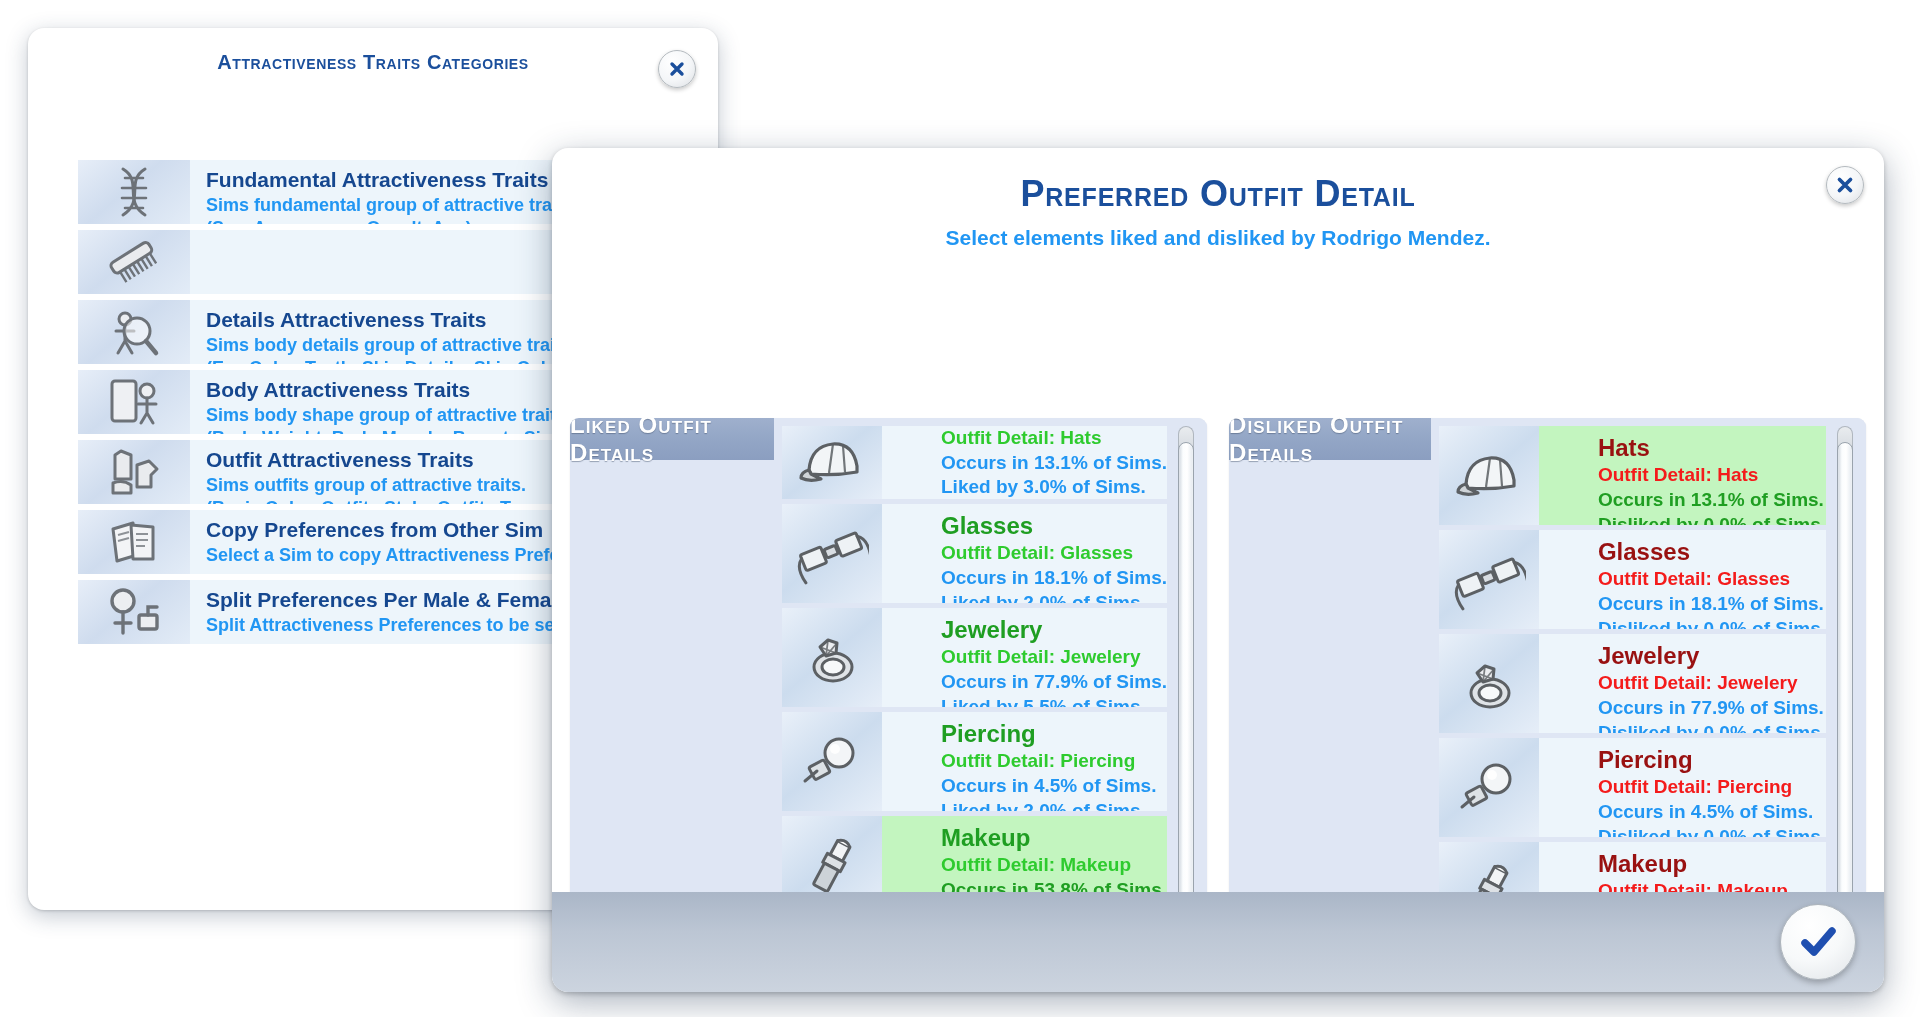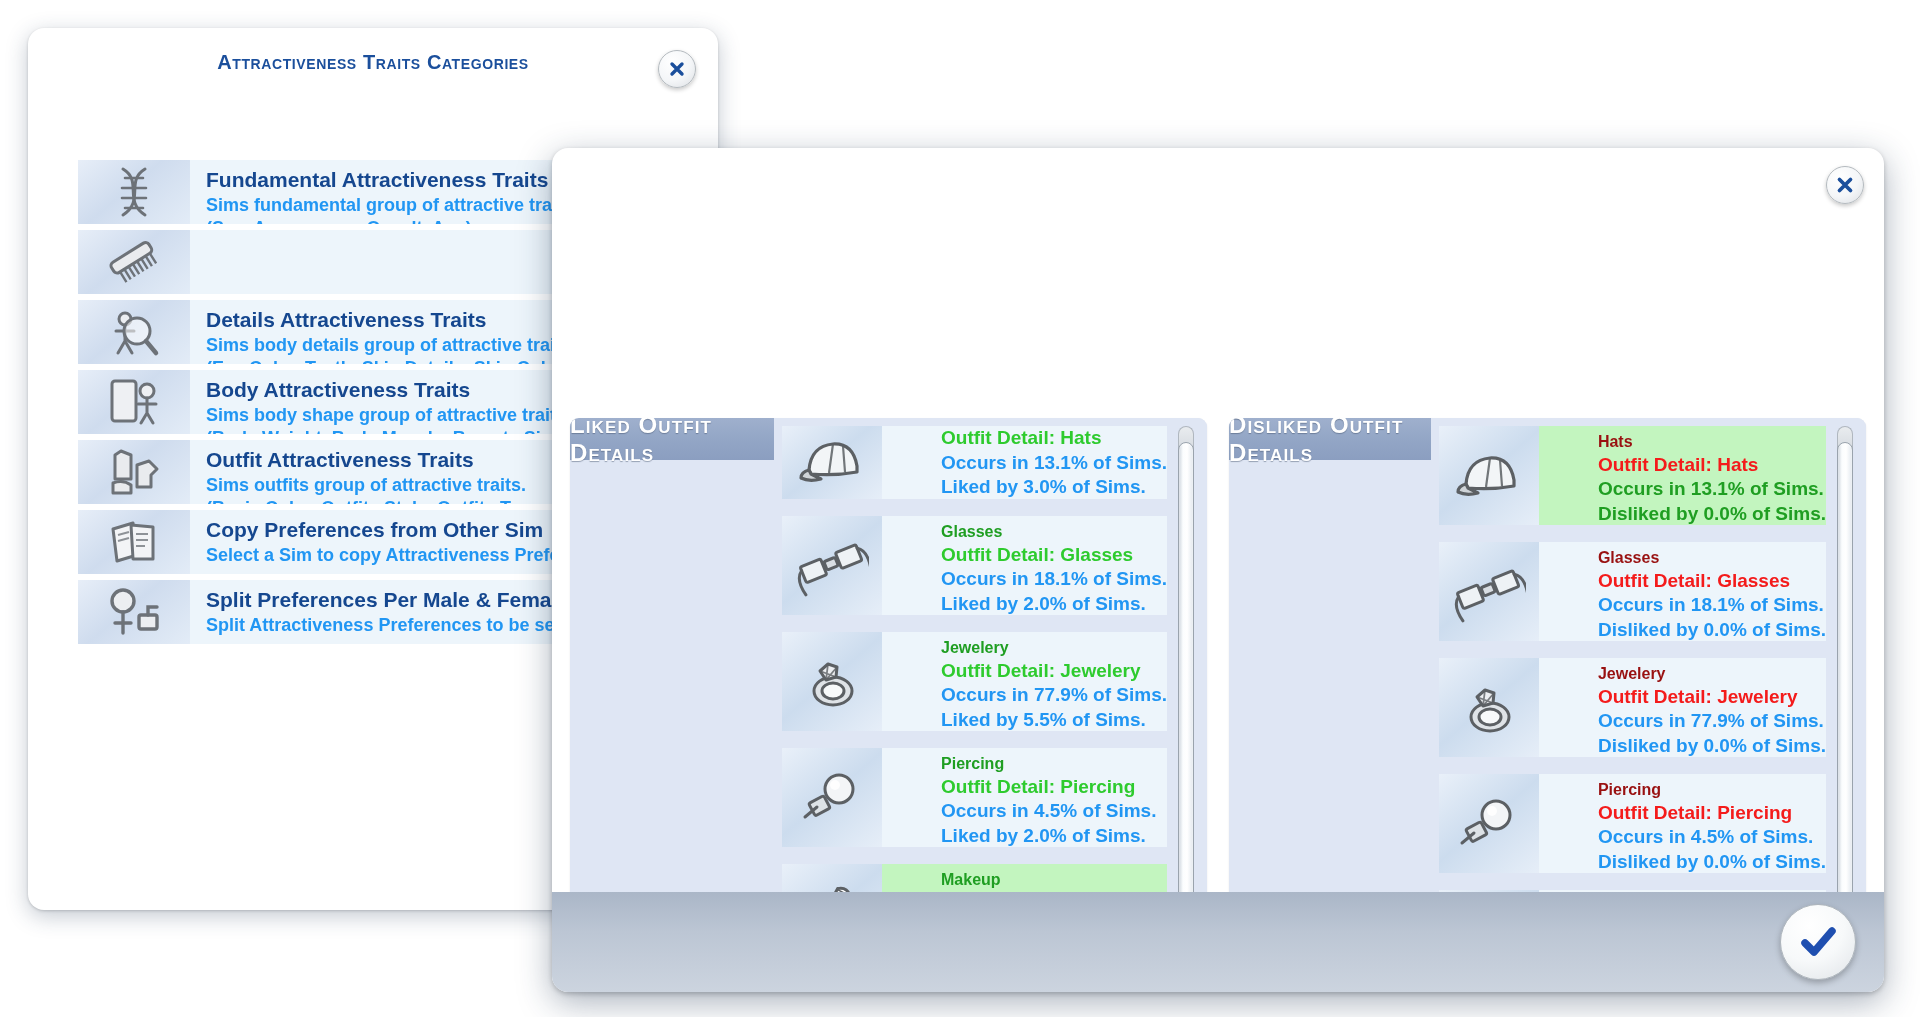--- a/index.html
+++ b/index.html
@@ -115,37 +115,37 @@
     flex:1;position:relative;
     background:#dfe6f4;
     padding:8px 8px 10px 8px;
     display:flex;
   }
   .list-clip{
     flex:1;overflow:hidden;position:relative;
   }
   .item{
     display:flex;align-items:stretch;
-    height:99px;margin-bottom:17px;
+    height:99px;margin-bottom:5px;
     background:#edf5fb;
     overflow:hidden;
     gap:45px;
   }
   .item.selected{background:#c3f5bf;}
   .item .thumb{
     width:100px;min-width:100px;
     background:linear-gradient(140deg,#e9f0f9 0%,#ccdcee 48%,#e6eef8 100%);
     display:flex;align-items:center;justify-content:center;
   }
   .item.selected .thumb{
     background:linear-gradient(140deg,#e9f0f9 0%,#ccdcee 48%,#e6eef8 100%);
   }
   .item .body{padding:6px 0 0 14px;overflow:hidden;}
   .ln{white-space:nowrap;line-height:1.30;font-weight:700;}
-  .ln.title{font-size:16px;}
+  .ln.title{font-size:24px;}
   .ln.detail{font-size:19px;}
   .ln.stat{font-size:19px;}
 
   
   .liked .ln.title{color:#1f9e22;}
   .liked .ln.detail{color:#2ecb2e;}
   .liked .ln.stat{color:#2196f3;}
   .liked .item.selected .ln.title{color:#1f9e22;}
   .liked .item.selected .ln.detail{color:#2ecb2e;}
   .liked .item.selected .ln.stat{color:#1f9e22;}
@@ -336,20 +336,24 @@
   </div>
 
   <div class="dialog" id="main-dialog">
 
     <div class="close-btn" style="right:20px;top:18px;">
       <svg width="22" height="22" viewBox="0 0 20 20" aria-hidden="true">
         <path d="M5 5 L15 15 M15 5 L5 15" stroke="#1b4f9c" stroke-width="3.4" stroke-linecap="round"></path>
       </svg>
     </div>
 
+    <div class="md-head">
+      <div class="md-title">Preferred Outfit Detail</div>
+      <div class="md-sub">Select elements liked and disliked by Rodrigo Mendez.</div>
+    </div>
 
     <div class="panels">
 
       <div class="panel liked">
         <div class="panel-header">Liked Outfit Details</div>
         <div class="panel-body">
           <div class="list-clip">
 
             <div class="item" style="height:74px;margin-top:-1px;">
               <div class="thumb">

